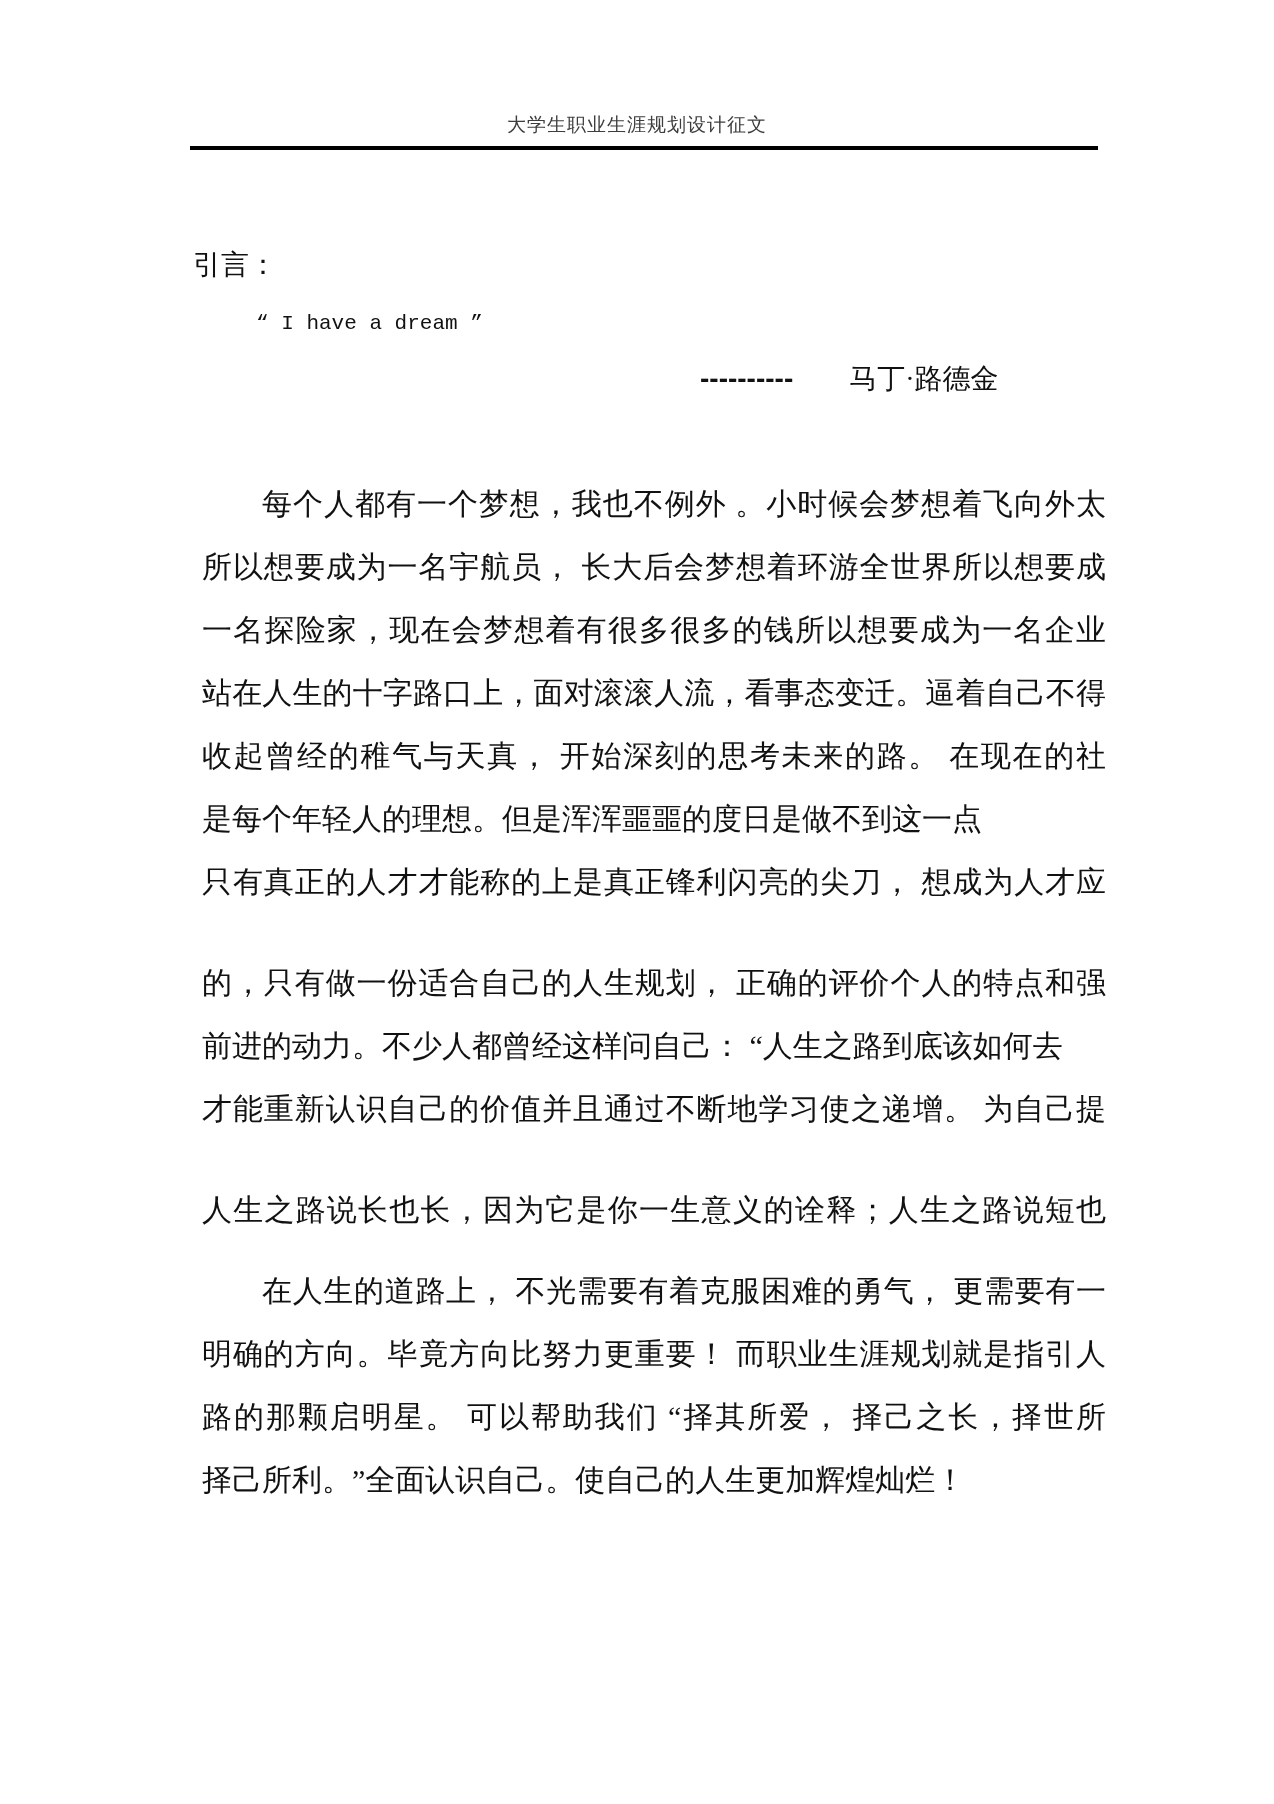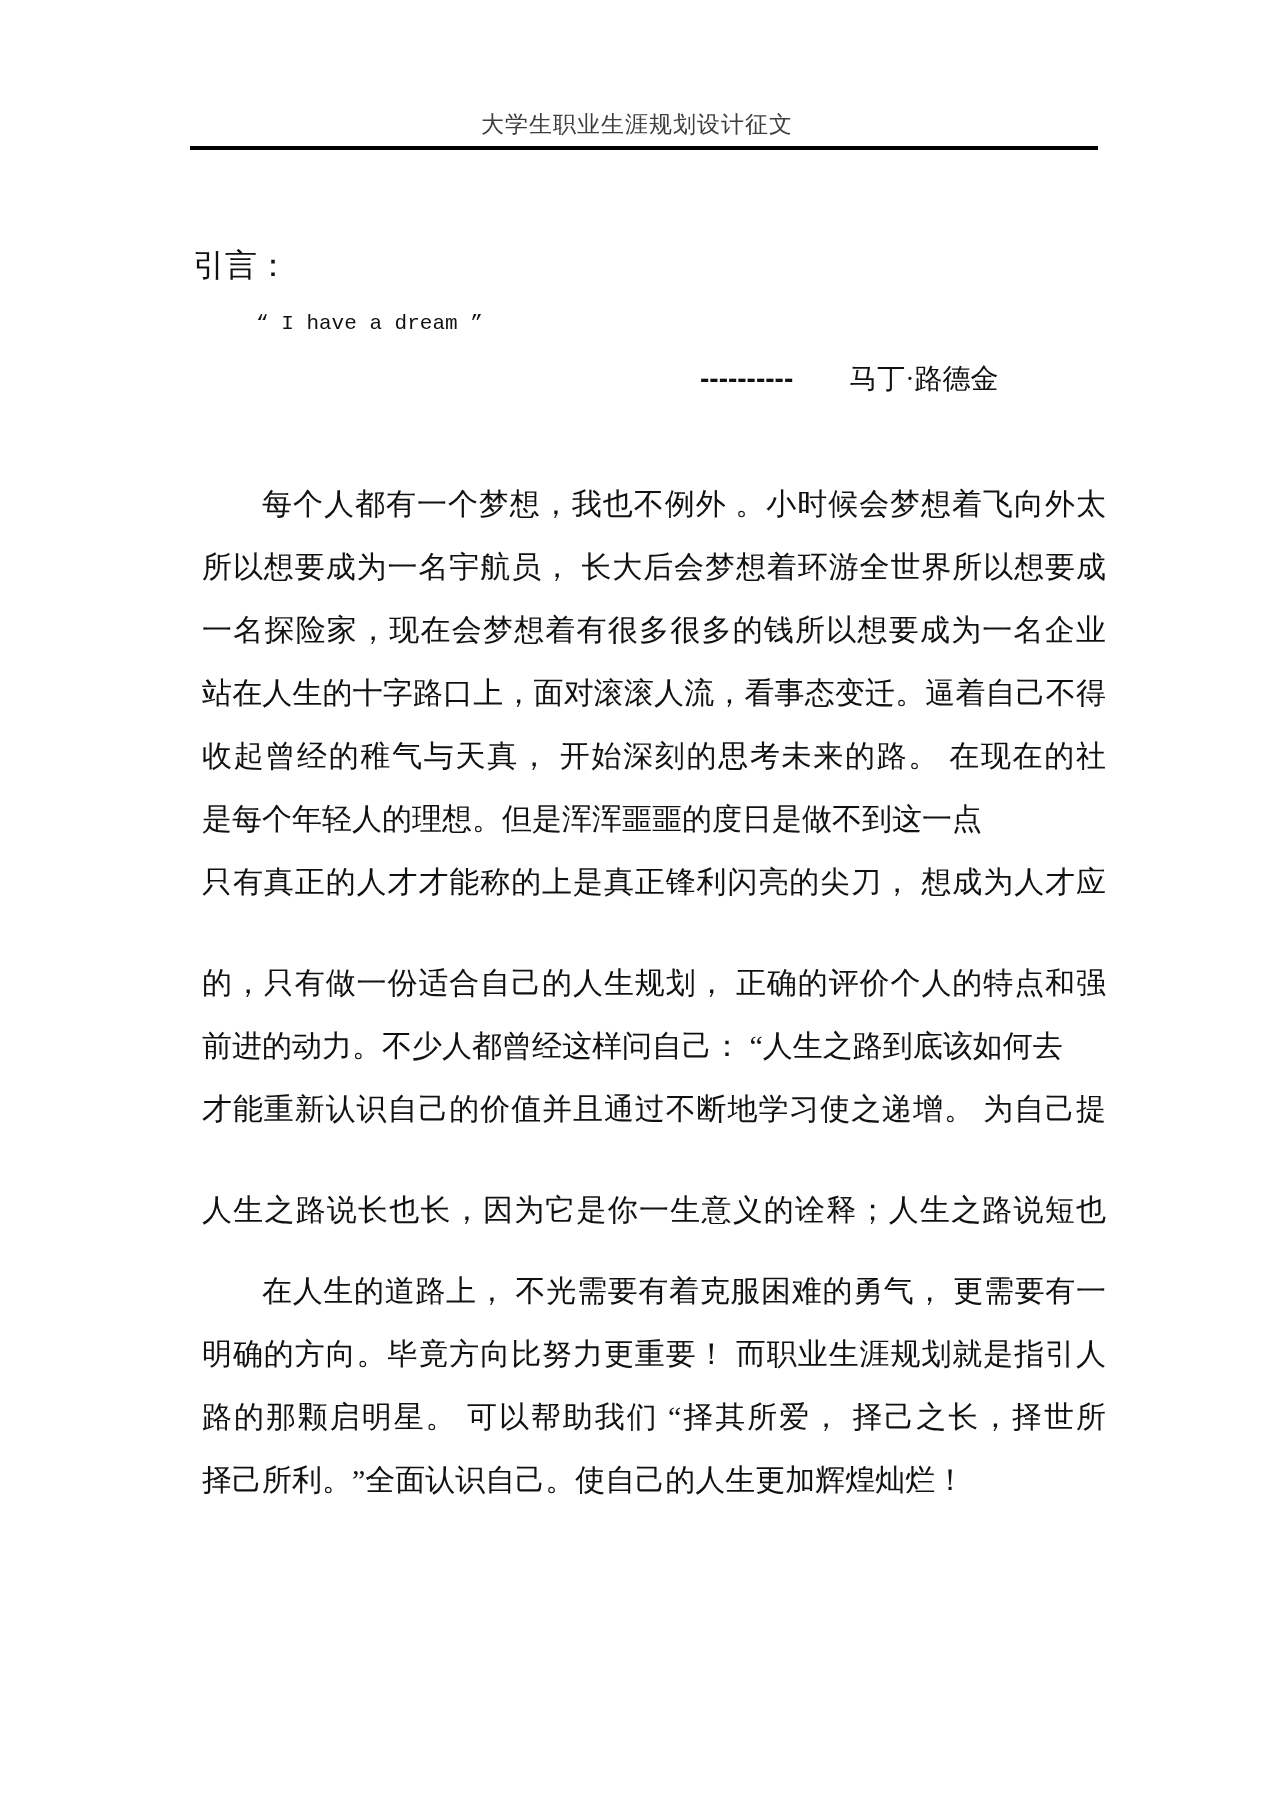--- a/index.html
+++ b/index.html
@@ -11,38 +11,38 @@
     font-family: "Liberation Serif", "DejaVu Serif", serif;
     color: #1a1a1a;
     overflow: hidden;
   }
   .header-title {
     position: absolute;
     top: 112px;
     left: 0;
     width: 100%;
     text-align: center;
-    font-size: 23px;
+    font-size: 19px;
     line-height: 26px;
     color: #3d3d3d;
     letter-spacing: 1px;
   }
   .header-rule {
     position: absolute;
     top: 146px;
     left: 190px;
     width: 908px;
     height: 4px;
     background: #000000;
   }
   .intro-heading {
     position: absolute;
     top: 243px;
     left: 193px;
-    font-size: 32px;
+    font-size: 28px;
     line-height: 44px;
     color: #111111;
   }
   .quote-line {
     position: absolute;
     top: 304px;
     left: 256px;
     font-family: Liberation Mono, monospace;
     font-size: 21px;
     line-height: 40px;

